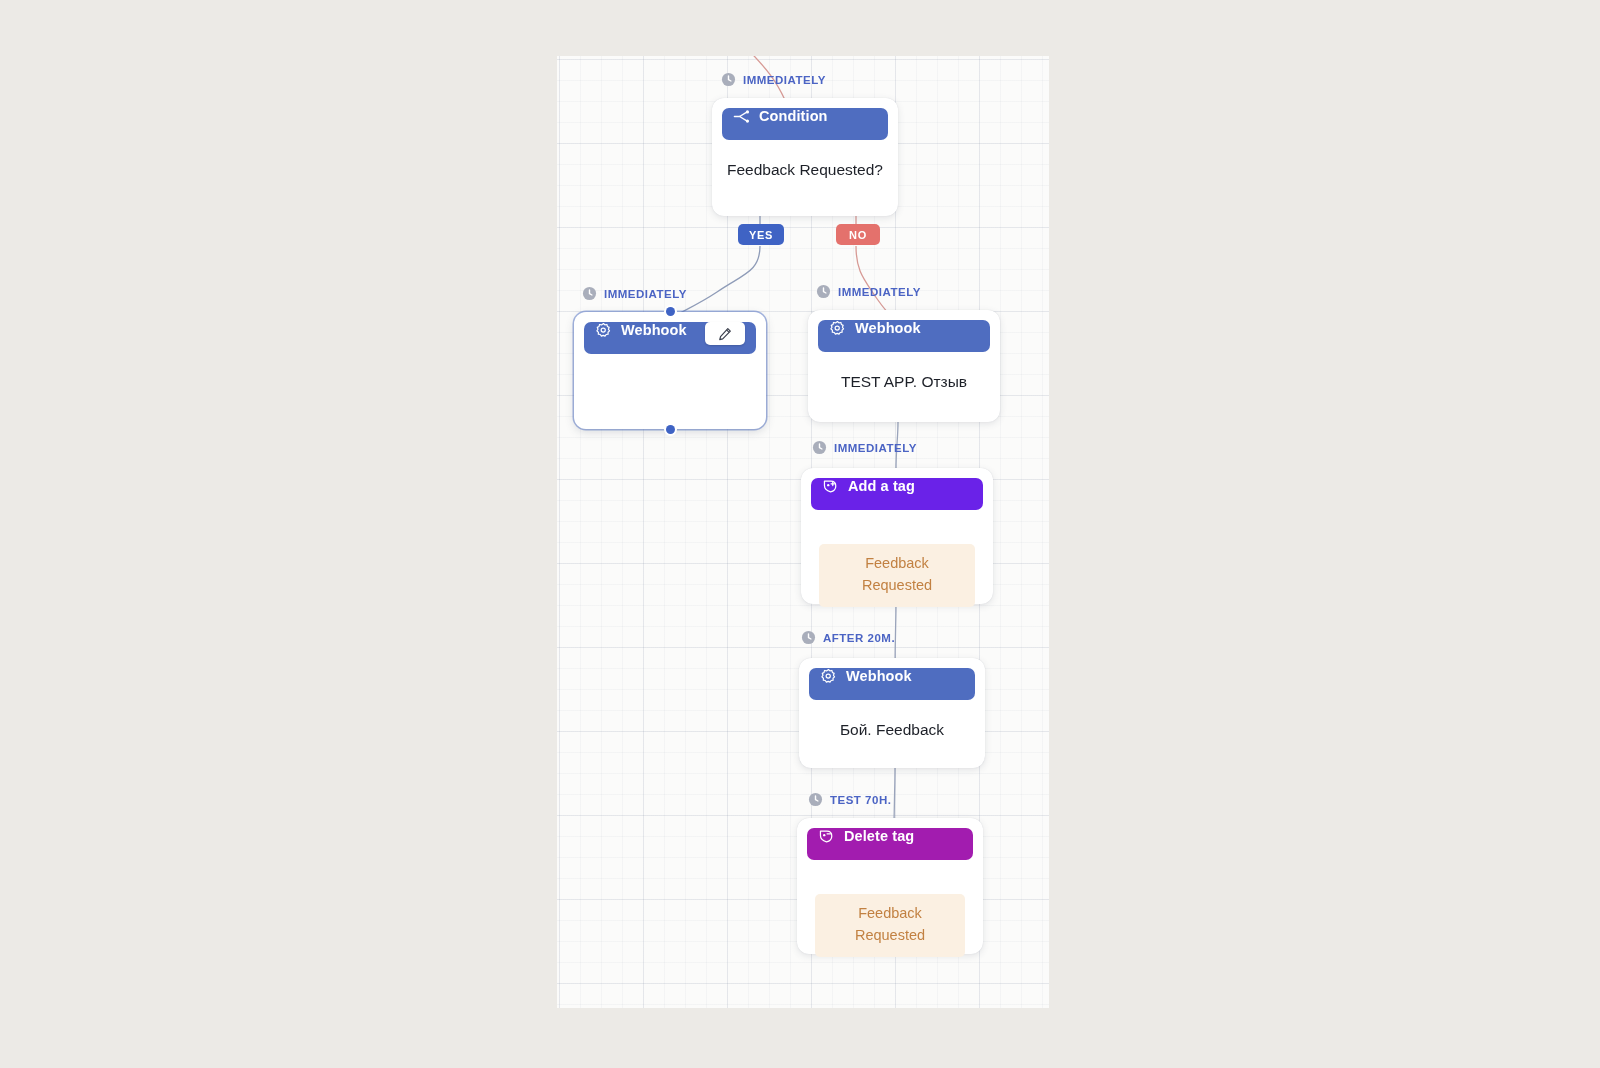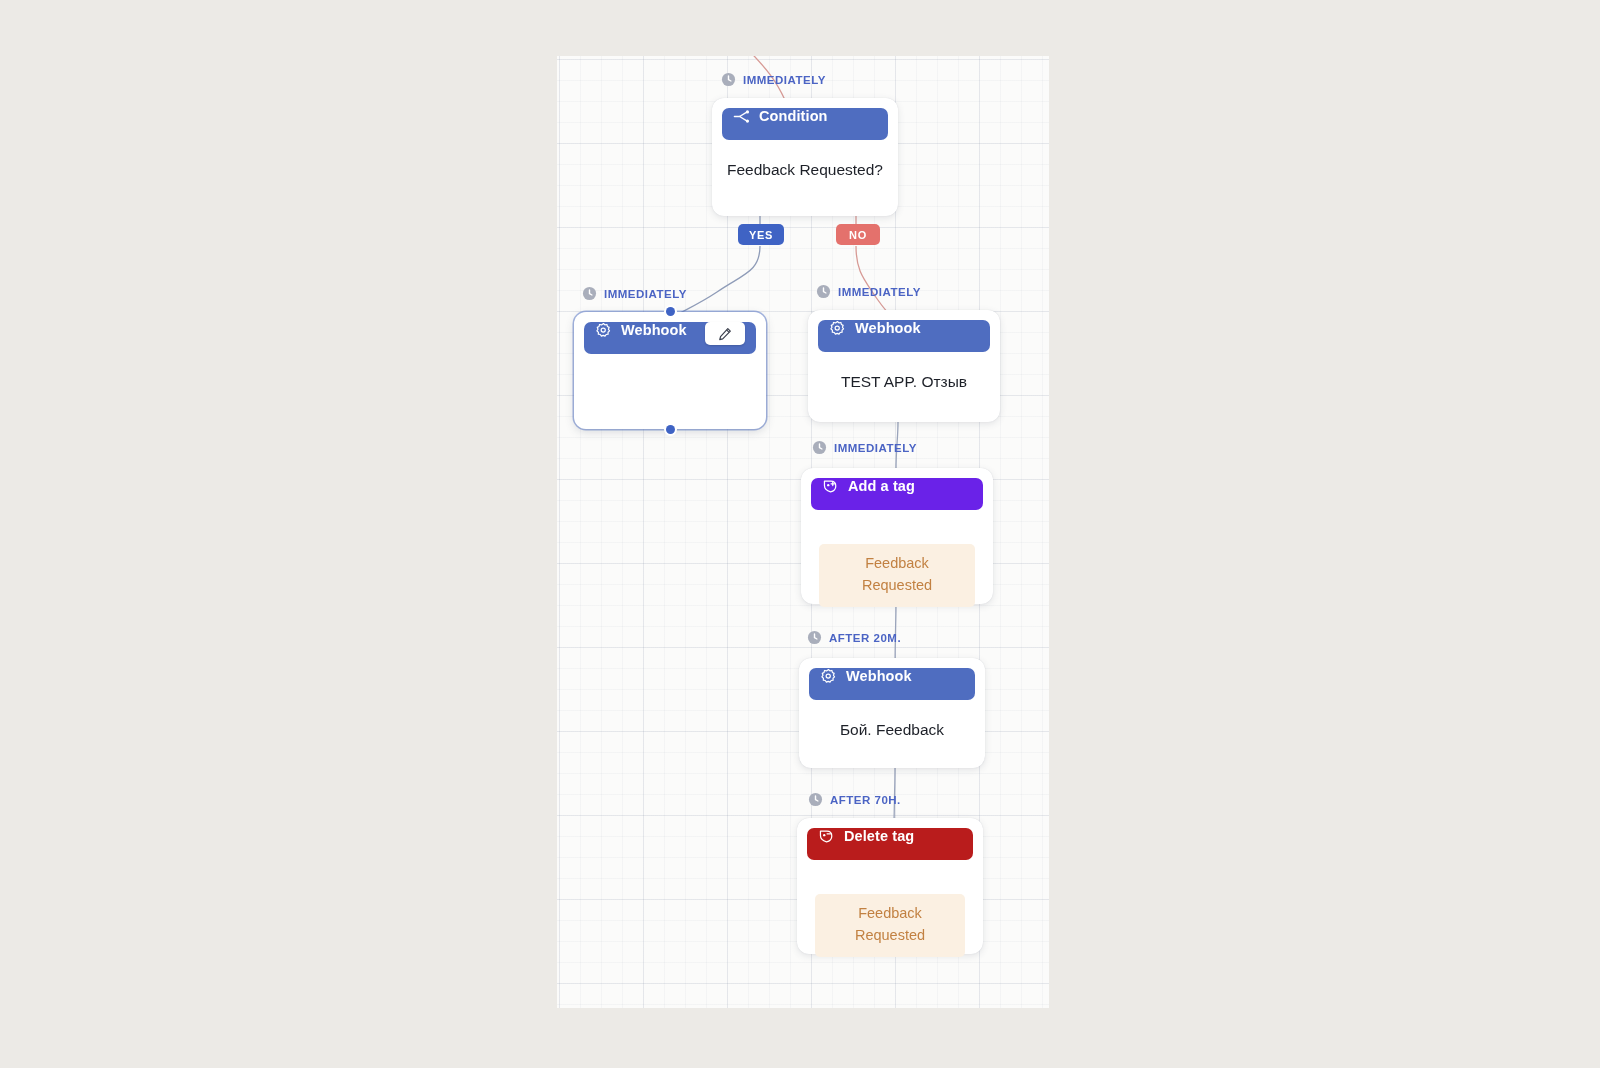--- a/index.html
+++ b/index.html
@@ -62,21 +62,21 @@
     margin: 10px 10px 0 10px;
     padding: 0 11px;
     box-sizing: border-box;
     color: #ffffff;
     font-size: 14.5px;
     font-weight: 600;
     letter-spacing: 0.1px;
   }
   .node-header.hdr-blue   { background: #4f6dc0; }
   .node-header.hdr-purple { background: #6a22e8; }
-  .node-header.hdr-red    { background: #b91c1c; }
+  .node-header.hdr-red    { background: #a21caf; }
 
   .node-header .hdr-icon {
     width: 17px;
     height: 17px;
     margin-right: 9px;
     flex: 0 0 auto;
     display: block;
   }
   .node-header .hdr-label { white-space: nowrap; }
 
@@ -293,21 +293,21 @@
         <circle cx="6.6" cy="7.6" r="1.25" fill="#ffffff"></circle>
         <path d="M11.4 4.4 L11.4 8.0 M9.6 6.2 L13.2 6.2" stroke="#ffffff" stroke-width="1.3" stroke-linecap="round"></path>
       </svg>
       <span class="hdr-label">Add a tag</span>
     </div>
     <div class="node-body tag-body">
       <div class="tag-chip">Feedback Requested</div>
     </div>
   </div>
 
-  <div class="delay-label" style="left:250px; top:574px;">
+  <div class="delay-label" style="left:244px; top:574px;">
     <svg class="clock-icon" viewBox="0 0 16 16">
       <circle cx="8" cy="8" r="7" fill="#a9aebb"></circle>
       <path d="M8 4.2 L8 8.2 L10.6 9.6" stroke="#ffffff" stroke-width="1.5" fill="none" stroke-linecap="round" stroke-linejoin="round"></path>
     </svg>
     <span class="delay-text">AFTER 20M.</span>
   </div>
 
   <div class="node" style="left:242px; top:602px; width:186px; height:110px;">
     <div class="node-header hdr-blue">
       <svg class="hdr-icon" viewBox="0 0 18 18">
@@ -319,21 +319,21 @@
       <span class="hdr-label">Webhook</span>
     </div>
     <div class="node-body">Бой. Feedback</div>
   </div>
 
   <div class="delay-label" style="left:251px; top:736px;">
     <svg class="clock-icon" viewBox="0 0 16 16">
       <circle cx="8" cy="8" r="7" fill="#a9aebb"></circle>
       <path d="M8 4.2 L8 8.2 L10.6 9.6" stroke="#ffffff" stroke-width="1.5" fill="none" stroke-linecap="round" stroke-linejoin="round"></path>
     </svg>
-    <span class="delay-text">AFTER 70H.</span>
+    <span class="delay-text">TEST 70H.</span>
   </div>
 
   <div class="node" style="left:240px; top:762px; width:186px; height:136px;">
     <div class="node-header hdr-red">
       <svg class="hdr-icon" viewBox="0 0 18 18">
         <path d="M2.6 3.2 L9.4 3.2 C12.6 3.2 14.6 5.4 14.6 8.4 C14.6 11.6 12.2 14 9 14.6
                  C5.6 13.8 2.6 11.4 2.6 8 Z" fill="none" stroke="#ffffff" stroke-width="1.3" stroke-linejoin="round"></path>
         <circle cx="6.6" cy="7.6" r="1.25" fill="#ffffff"></circle>
         <path d="M9.6 6.2 L13.2 6.2" stroke="#ffffff" stroke-width="1.3" stroke-linecap="round"></path>
       </svg>

